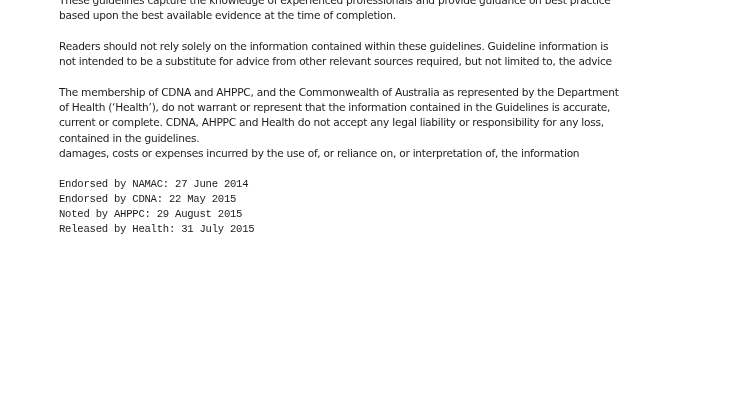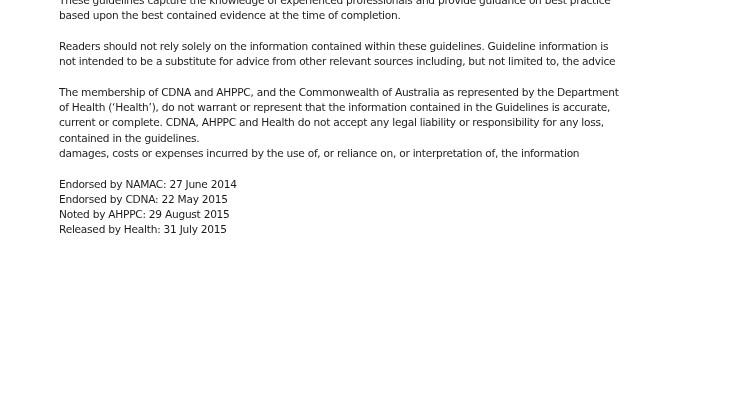--- a/index.html
+++ b/index.html
@@ -26,37 +26,38 @@
     }
     .para {
       margin: 0 0 15.3px 0;
     }
     .para .line {
       display: block;
       white-space: nowrap;
     }
     .endorsements {
       margin: 0;
+      font-family: Liberation Mono, monospace;
     }
     .endorsements .line {
       display: block;
       white-space: nowrap;
     }
   </style>
 </head>
 <body>
 
 <div class="page">
   <p class="para">
     <span class="line">These guidelines capture the knowledge of experienced professionals and provide guidance on best practice</span>
-    <span class="line">based upon the best contained evidence at the time of completion.</span>
+    <span class="line">based upon the best available evidence at the time of completion.</span>
   </p>
   <p class="para">
     <span class="line">Readers should not rely solely on the information contained within these guidelines. Guideline information is</span>
-    <span class="line">not intended to be a substitute for advice from other relevant sources including, but not limited to, the advice</span>
+    <span class="line">not intended to be a substitute for advice from other relevant sources required, but not limited to, the advice</span>
   </p>
   <p class="para">
     <span class="line">The membership of CDNA and AHPPC, and the Commonwealth of Australia as represented by the Department</span>
     <span class="line">of Health (‘Health’), do not warrant or represent that the information contained in the Guidelines is accurate,</span>
     <span class="line">current or complete. CDNA, AHPPC and Health do not accept any legal liability or responsibility for any loss,</span>
     <span class="line">contained in the guidelines.</span>
     <span class="line">damages, costs or expenses incurred by the use of, or reliance on, or interpretation of, the information</span>
   </p>
   <div class="endorsements">
     <span class="line">Endorsed by NAMAC: 27 June 2014</span>

